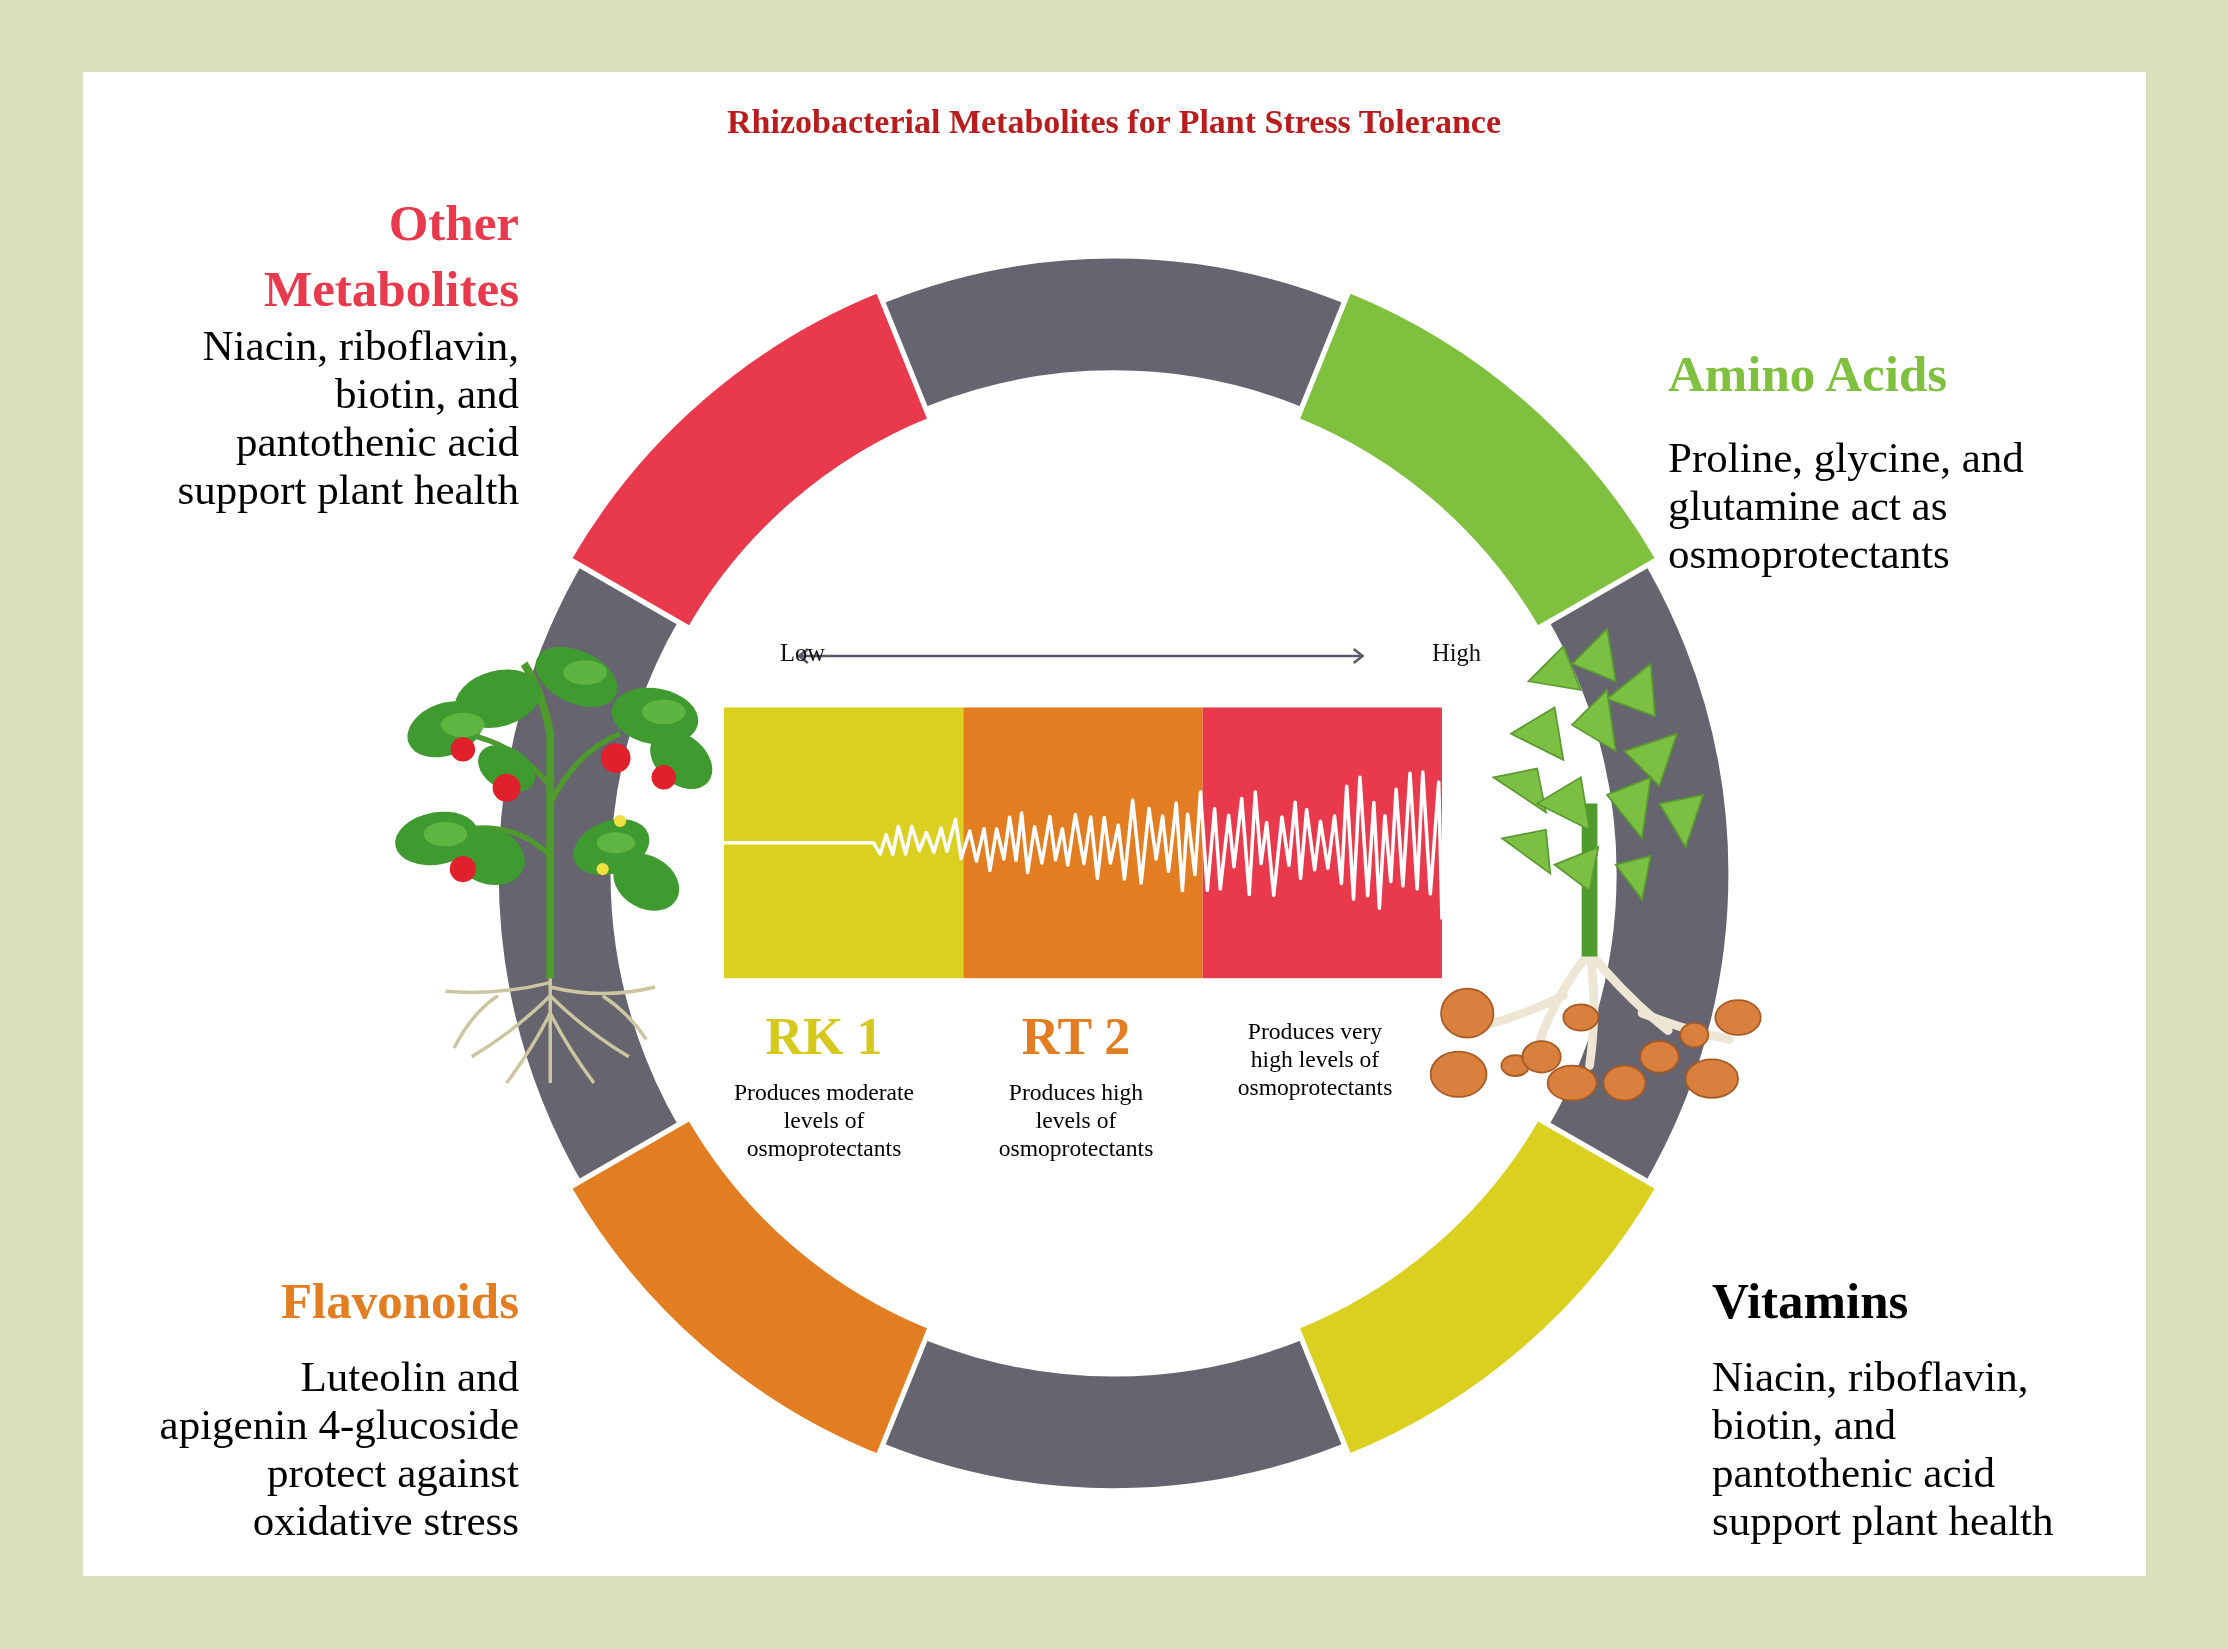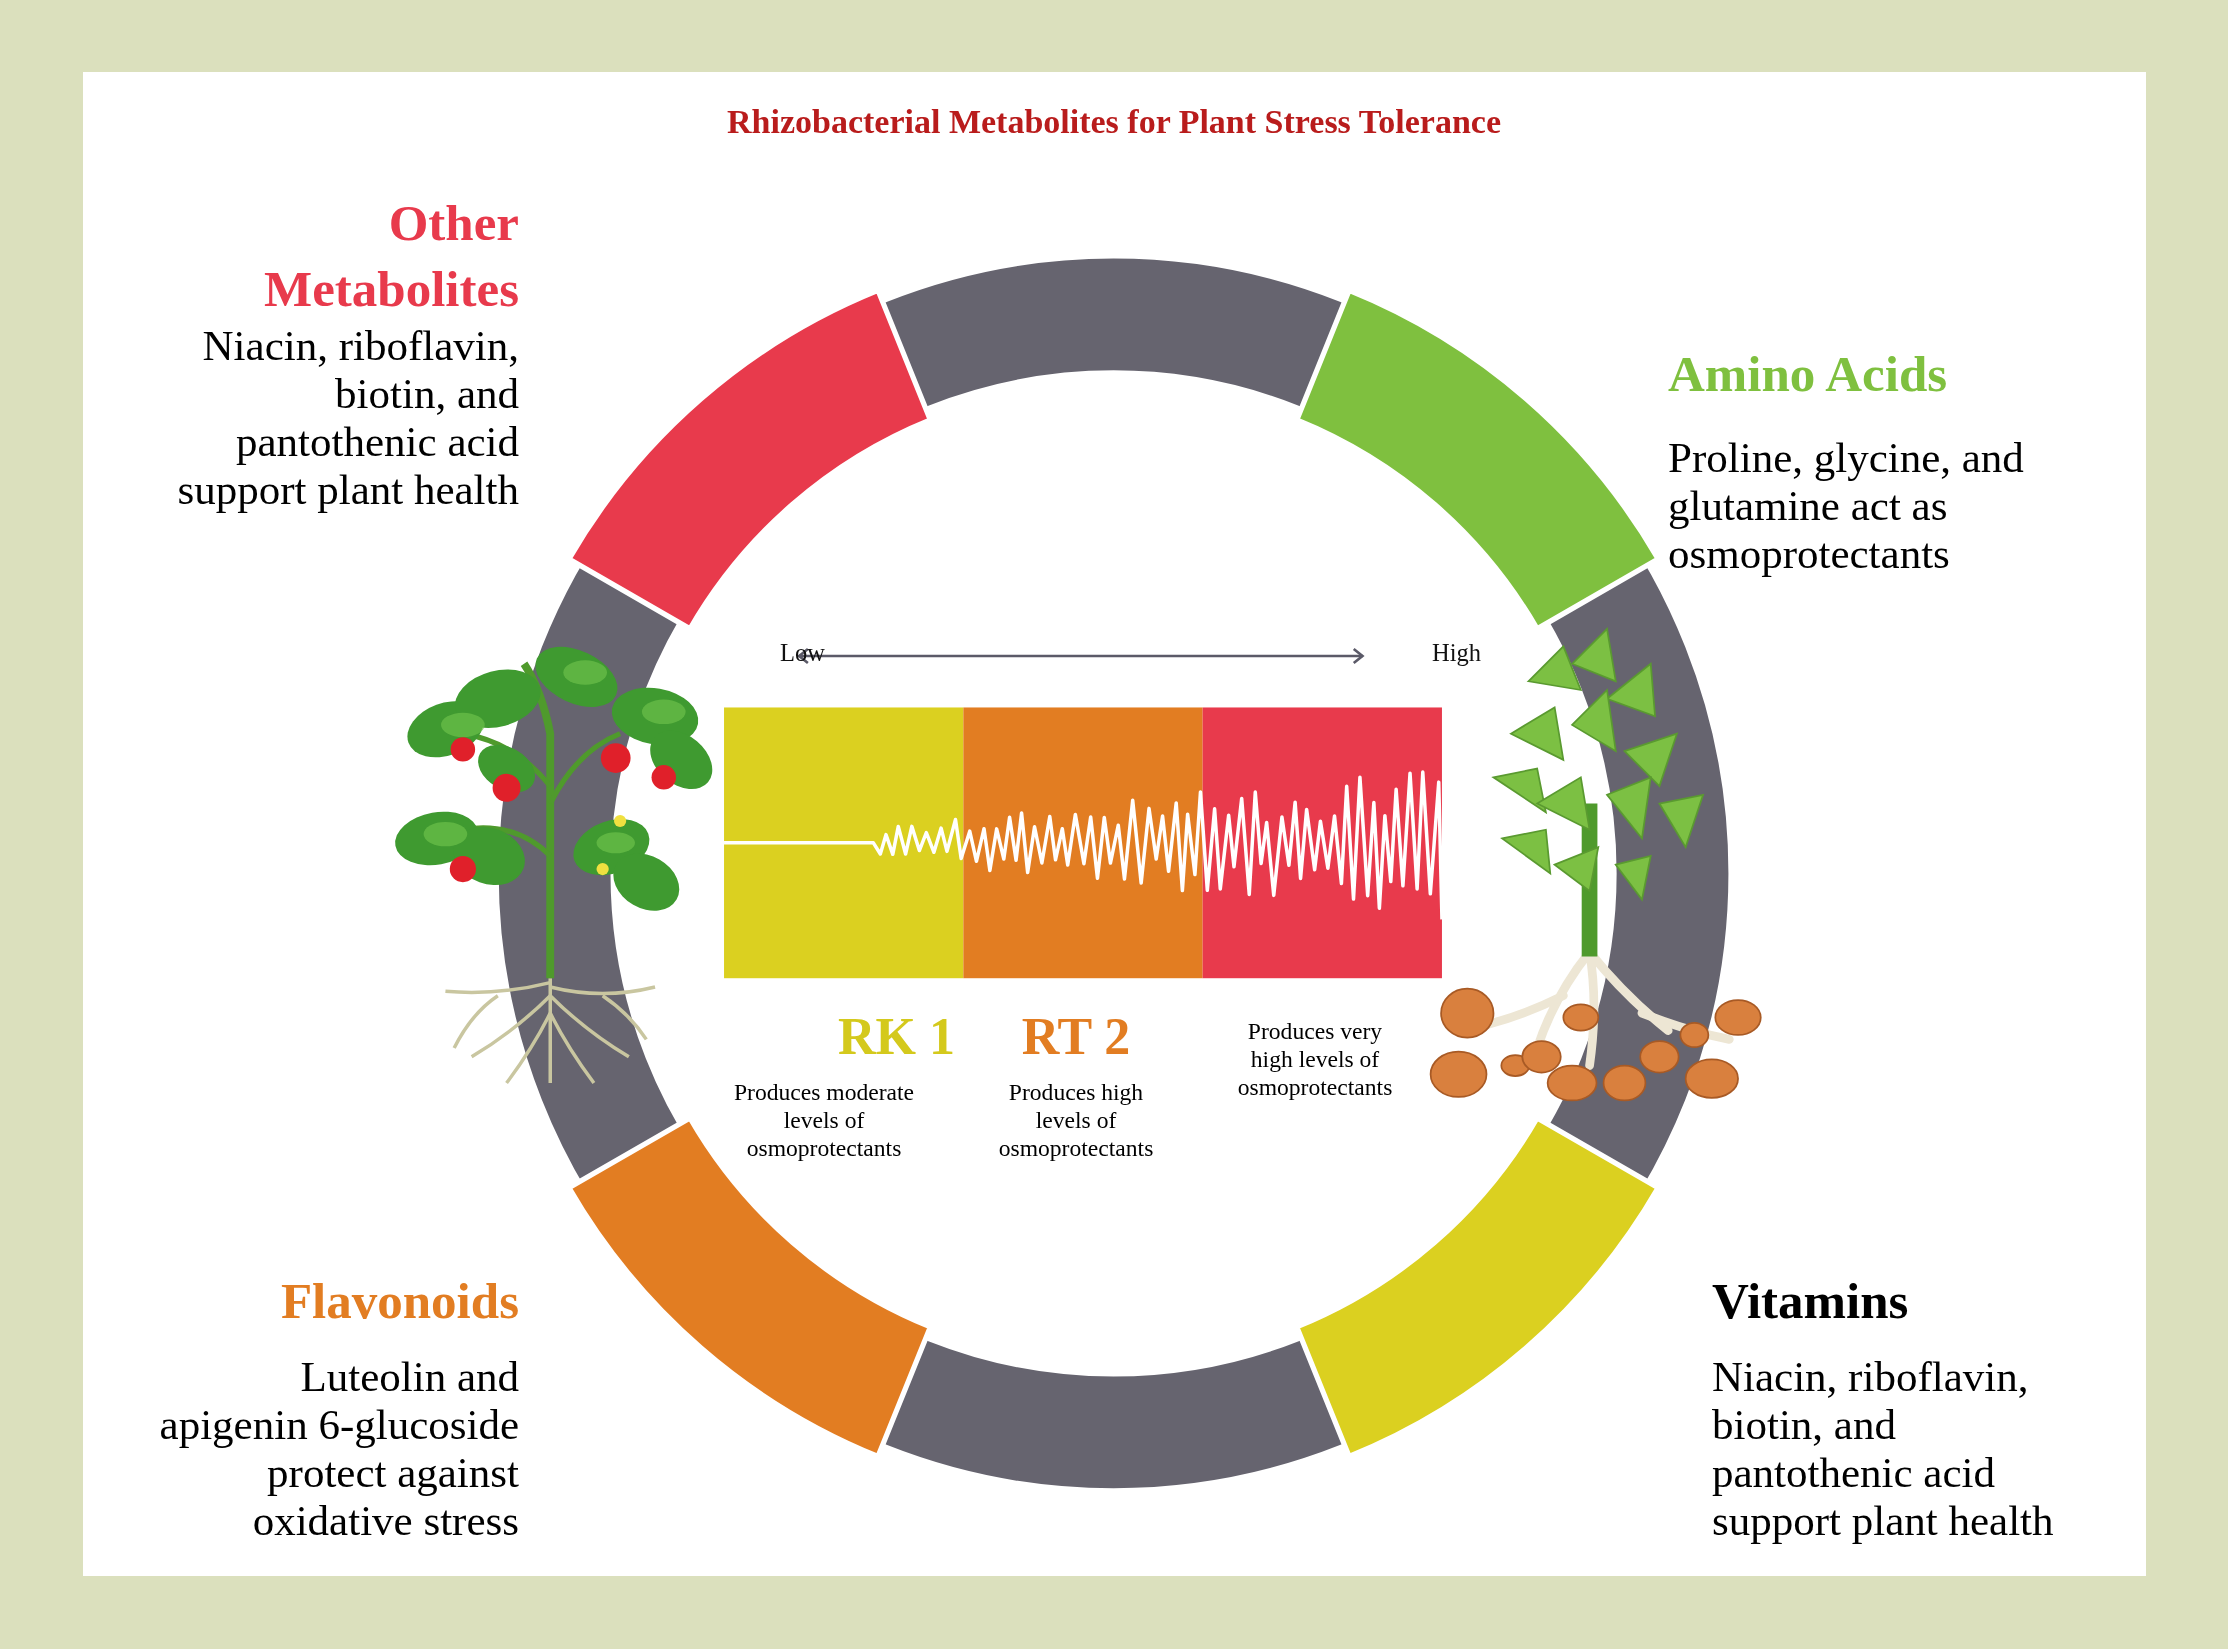--- a/index.html
+++ b/index.html
@@ -185,21 +185,21 @@
     <rect x="1103" y="810" width="274" height="310" fill="#e27d22"></rect>
     <rect x="1377" y="810" width="274" height="310" fill="#e83a4c"></rect>
     <polyline id="wave-line" fill="none" stroke="#ffffff" stroke-width="4" stroke-linejoin="round" points="829,965 1000,965 1007.9616598079562,977.729475308642 1014.423559670782,955.6355331405404 1022.1963991769549,978.1468710468699 1028.5106310013718,946.196888105524 1036.8683127572017,977.8445901820177 1044.0060699588478,946.1419857015441 1052.6358367626885,973.7898090275218 1060.6300411522634,953.3262382336042 1069.317901234568,975.8371649366863 1077.559499314129,948.1070710683691 1084.2643004115228,974.7465612452789 1094.0207818930041,938.2289138774759 1100.503840877915,982.8764684141493 1110.3266460905352,951.6234671505515 1118.0036008230454,986.1477184815905 1126.691083676269,948.8363425867394 1133.372633744856,996.7049898428711 1141.1552469135804,949.0046455960876 1149.343449931413,983.6071435194258 1155.9578189300412,935.7101541130819 1163.364609053498,984.9756244592511 1169.6831618655694,930.7054287638408 1176.6377572016463,998.9265995339907 1184.5205761316874,946.5813923262109 1192.9324417009605,988.089136871838 1201.9680041152267,934.7666664362263 1208.5120370370373,984.4661286418861 1216.3135116598082,948.8441062508384 1222.5041152263377,990.4972227301015 1231.2278806584366,932.4215727729859 1241.048593964335,988.9636069016298 1248.8016460905353,935.3525458190485 1256.556995884774,1005.614426335932 1264.3599108367632,935.9595851715122 1271.4161522633751,988.2000872183578 1280.3882716049388,944.7740154911244 1287.4696844993148,1006.3863799868469 1296.9031893004121,916.2564397575396 1306.6105967078195,1011.105807015498 1315.6001371742118,925.5376962797162 1323.8183127572022,983.4848780037853 1331.1128600823051,934.2367258847146 1337.973491083677,997.5378554428124 1346.717078189301,919.3215198627487 1353.7839506172845,1019.7100712687547 1359.811968449932,932.2546411632438 1368.155041152264,1001.2613602888056 1374.5127572016468,906.6517260547483 1382.3377914951996,1019.3625628982429 1390.6877572016467,926.0518917524969 1397.1881687242806,1017.7715057020064 1406.7731824417017,933.4383716980383 1412.870781893005,992.481789567235 1421.6990740740748,914.166469653129 1430.3403635116606,1024.01959183385 1437.2596707818939,906.814773403138 1443.9343621399187,988.7748232783916 1450.2615569272987,941.6943509857821 1458.4099794238693,1025.14773619933 1467.7829218107006,935.4313588398062 1475.7589849108379,990.6650610974265 1482.8772633744866,918.470937710228 1489.1336419753097,1005.7328429244398 1496.0548696845003,926.7376407408226 1505.2170781893014,995.9254274307121 1511.8754115226347,940.3299384127306 1520.3714334705085,994.1664728891682 1527.9849794238692,934.3231653277779 1535.8971193415646,1011.5836651320252 1541.9308984910845,900.2846158413854 1549.7365226337456,1029.3686776105205 1557.0876543209883,889.8624494417065 1565.9554869684507,1025.4628955763367 1573.0272633744864,918.8244226533741 1579.335905349795,1039.9244629604982 1585.6674211248294,933.9006744052408 1592.4127572016469,1009.3688764968357 1598.5307613168732,903.730056130516 1606.2889231824424,1014.2383247142907 1614.4485596707825,885.2713931475149 1622.5611111111118,1017.809834681871 1629.0422153635125,883.9944537158196 1637.6902263374493,1023.3131719828427 1647.3158436213998,895.4813213246846 1651,1052.6254019215316"></polyline>
   </g>
 </svg>
 
 <div class="axis-label" style="left:732px; top:639px;">Low</div>
 <div class="axis-label" style="left:1384px; top:639px;">High</div>
 
 <div class="strain" style="left:693px; top:1006px;">
-  <div class="name" style="color:#d4c91c;text-align:right;">RK 1</div>
+  <div class="name" style="color:#d4c91c;">RK 1</div>
   <div class="desc">
     <div>Produces moderate</div>
     <div>levels of</div>
     <div>osmoprotectants</div>
   </div>
 </div>
 <div class="strain" style="left:945px; top:1006px;">
   <div class="name" style="color:#e27d22;">RT 2</div>
   <div class="desc">
     <div>Produces high</div>
@@ -234,21 +234,21 @@
     <div>Proline, glycine, and</div>
     <div>glutamine act as</div>
     <div>osmoprotectants</div>
   </div>
 </div>
 
 <div class="block right-align" style="right:1709px; top:1268px; width:489px;">
   <div class="head" style="color:#e27d22;">Flavonoids</div>
   <div class="body" style="margin-top:19px;">
     <div>Luteolin and</div>
-    <div>apigenin 6-glucoside</div>
+    <div>apigenin 4-glucoside</div>
     <div>protect against</div>
     <div>oxidative stress</div>
   </div>
 </div>
 
 <div class="block left-align" style="left:1712px; top:1268px; width:454px;">
   <div class="head" style="color:#000000;">Vitamins</div>
   <div class="body" style="margin-top:19px;">
     <div>Niacin, riboflavin,</div>
     <div>biotin, and</div>

